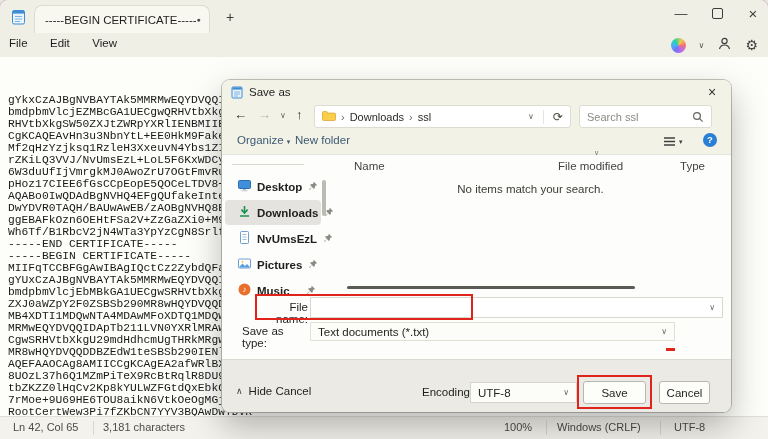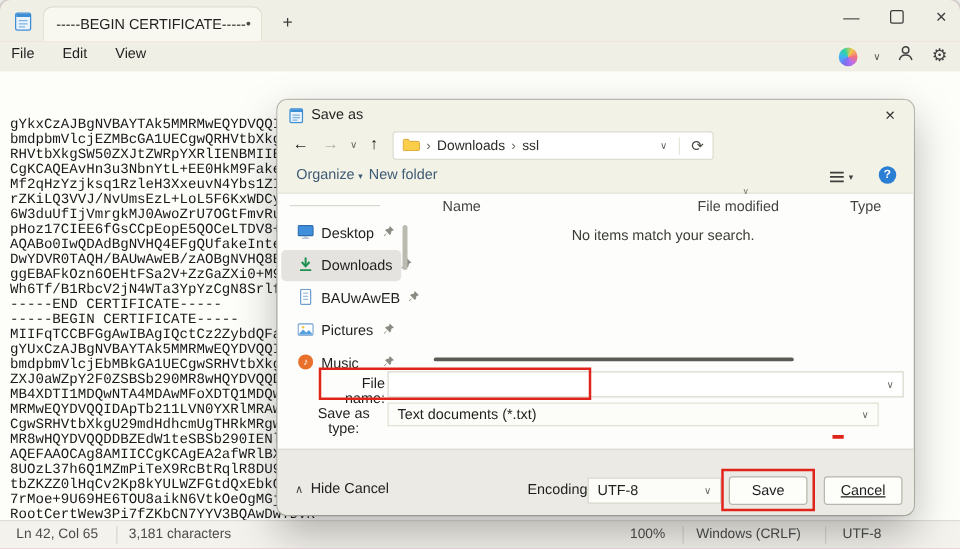--- a/index.html
+++ b/index.html
@@ -36,47 +36,47 @@
   .crumb-sep{color:#6a6960;font-size:11px;}
   .crumb-chev{margin-left:auto;font-size:8px;color:#6a6960;}
   .crumb-div{width:1px;height:14px;background:#e6e5da;margin:0 4px;}
   .crumb-refresh{font-size:12px;color:#4a4a43;font-family:"DejaVu Sans",sans-serif;}
   .searchbox{position:absolute;left:357px;top:25px;width:133px;height:23px;background:#fff;border:1px solid #dddcd1;border-radius:3px;display:flex;align-items:center;padding:0 7px;box-sizing:border-box;font-size:11px;color:#8b8a82;}
   .searchbox svg{margin-left:auto;}
   .tbtxt{position:absolute;top:54px;color:#3d5a74;font-size:11.5px;}
   .tb-caret{font-size:7px;margin-left:3px;color:#3d5a74;}
   .tb-view{position:absolute;left:441px;top:56px;display:flex;align-items:center;gap:3px;}
   .tb-help{position:absolute;left:481px;top:53px;width:14px;height:14px;border-radius:50%;background:#2a7fd4;color:#fff;font-size:9.5px;font-weight:bold;text-align:center;line-height:14px;}
-  .sb-item{position:absolute;left:3px;width:96px;height:25px;display:flex;align-items:center;gap:6px;padding:0 5px 0 13px;box-sizing:border-box;border-radius:4px;}
+  .sb-item{position:absolute;left:3px;width:96px;height:25px;display:flex;align-items:center;gap:6px;padding:0 5px 0 13px;box-sizing:border-box;border-radius:4px;font-weight:bold;}
   .sb-item .lbl{font-size:11.5px;white-space:nowrap;}
   .sb-item .pin{margin-left:auto;}
   .sb-sel{background:#e4e3df;}
   .sb-divider{position:absolute;left:10px;top:84px;width:72px;height:1px;background:#d9d8cf;}
   .vscroll{position:absolute;left:100px;top:100px;width:4px;height:36px;background:#bcbbb2;border-radius:2px;}
   .colhead{position:absolute;top:80px;font-size:11.5px;color:#454440;}
   .sort-chev{position:absolute;left:372px;top:69px;font-size:7px;color:#7a7971;}
   .empty-msg{position:absolute;left:108px;right:0;top:103px;text-align:center;font-size:11.5px;color:#3c3b36;}
   .hscroll{position:absolute;left:125px;top:206px;width:288px;height:3px;background:#5b5a54;border-radius:2px;}
   .fn-label{position:absolute;left:38px;top:221px;width:48px;text-align:right;}
   .fn-input{position:absolute;left:88px;top:217px;width:413px;height:21px;background:#fff;border:1px solid #d9d8cd;box-sizing:border-box;display:flex;align-items:center;padding:0 7px;}
   .fn-input .cv, .st-box .cv, .enc-box .cv{margin-left:auto;font-size:8px;color:#6a6960;}
-  .st-label{position:absolute;left:20px;top:245px;width:66px;text-align:center;}
-  .st-box{position:absolute;left:88px;top:242px;width:393px;height:19px;background:#fcfcf8;border:1px solid #e2e1d6;box-sizing:border-box;display:flex;align-items:center;padding:0 7px;}
+  .st-label{position:absolute;left:20px;top:245px;width:66px;text-align:left;}
+  .st-box{position:absolute;left:88px;top:242px;width:365px;height:19px;background:#fcfcf8;border:1px solid #e2e1d6;box-sizing:border-box;display:flex;align-items:center;padding:0 7px;}
   .red{border:2px solid #e1241b;}
   .red-box-1{position:absolute;left:33px;top:214px;width:218px;height:26px;box-sizing:border-box;}
   .red-box-2{position:absolute;left:355px;top:295px;width:75px;height:34px;box-sizing:border-box;}
   .red-dash{position:absolute;left:444px;top:268px;width:9px;height:3px;background:#e1241b;}
   .dlg-footer{position:absolute;left:0;right:0;bottom:0;height:52px;background:#ebeae4;border-top:1px solid #dcdbd1;}
   .hide-folders{position:absolute;left:14px;top:305px;display:flex;align-items:center;gap:6px;}
   .hf-caret{font-size:9px;color:#3f3e39;}
   .enc-label{position:absolute;left:200px;top:306px;}
   .enc-box{position:absolute;left:248px;top:302px;width:107px;height:21px;background:#fcfcf8;border:1px solid #d6d5ca;box-sizing:border-box;display:flex;align-items:center;padding:0 7px;}
   .btn{position:absolute;top:301px;height:23px;background:#fdfdfa;border:1px solid #b9b8af;border-radius:3px;display:flex;align-items:center;justify-content:center;box-sizing:border-box;}
   .btn-save{left:361px;width:63px;}
-  .btn-cancel{left:437px;width:63px;text-decoration:underline;}
+  .btn-cancel{left:437px;width:51px;}
 </style>
 </head>
 <body>
 
 <div class="screen">
 
   <div class="tabbar">
     <span class="appicon">
       <svg width="15" height="17">
           <rect x="1.5" y="2.5" width="12" height="13.5" rx="1.5" fill="#eaf3fc" stroke="#3e8ed6"></rect>
@@ -153,20 +153,27 @@
           </svg></span>
       <span class="crumb-sep">›</span>
       <span>Downloads</span>
       <span class="crumb-sep">›</span>
       <span>ssl</span>
       <span class="crumb-chev">∨</span>
       <span class="crumb-div"></span>
       <span class="crumb-refresh">⟳</span>
     </div>
 
+    <div class="searchbox">
+      <span>Search ssl</span>
+      <svg width="12" height="12">
+          <circle cx="5" cy="5" r="3.4" fill="none" stroke="#676660" stroke-width="1.2"></circle>
+          <line x1="7.6" y1="7.6" x2="10.6" y2="10.6" stroke="#676660" stroke-width="1.2"></line>
+        </svg>
+    </div>
 
     <span class="tbtxt" style="left:15px"><span>Organize</span><span class="tb-caret">▾</span></span>
     <span class="tbtxt" style="left:73px">New folder</span>
     <span class="tb-view">
       <svg width="13" height="11">
           <line x1="1" y1="2" x2="12" y2="2" stroke="#3f3f3f" stroke-width="1.4"></line>
           <line x1="1" y1="5.5" x2="12" y2="5.5" stroke="#3f3f3f" stroke-width="1.4"></line>
           <line x1="1" y1="9" x2="12" y2="9" stroke="#3f3f3f" stroke-width="1.4"></line>
         </svg>
       <span style="font-size:7px;color:#3f3f3f">▾</span>
@@ -196,21 +203,21 @@
             <path d="M5.8.8l3.4 3.4-2 .6-.5 2.3-.8.8L4 6 1.7 8.9l-.6-.6L4 6 2.1 4.1l.8-.8 2.3-.5z" fill="#8c8b83"></path>
           </svg></span>
     </div>
     <div class="sb-item" style="top:146px">
       <span><svg width="13" height="13">
             <rect x="2.5" y="0.5" width="8" height="12" rx="1" fill="#fff" stroke="#6f9fd0"></rect>
             <line x1="4.5" y1="3.5" x2="8.5" y2="3.5" stroke="#9cbede"></line>
             <line x1="4.5" y1="6" x2="8.5" y2="6" stroke="#9cbede"></line>
             <line x1="4.5" y1="8.5" x2="8.5" y2="8.5" stroke="#9cbede"></line>
           </svg></span>
-      <span class="lbl">BAUwAwEB</span>
+      <span class="lbl">NvUmsEzL</span>
       <span class="pin"><svg width="10" height="10">
             <path d="M5.8.8l3.4 3.4-2 .6-.5 2.3-.8.8L4 6 1.7 8.9l-.6-.6L4 6 2.1 4.1l.8-.8 2.3-.5z" fill="#8c8b83"></path>
           </svg></span>
     </div>
     <div class="sb-item" style="top:172px">
       <span><svg width="13" height="13">
             <rect x="0.5" y="2" width="12" height="9" rx="1" fill="#fff" stroke="#6f9fd0"></rect>
             <path d="M1.5 9.5l3-3 2.5 2.5 2-2 2.5 2.5v1H1.5z" fill="#58a0dd"></path>
             <circle cx="4.5" cy="4.8" r="1" fill="#f4c244"></circle>
           </svg></span>

